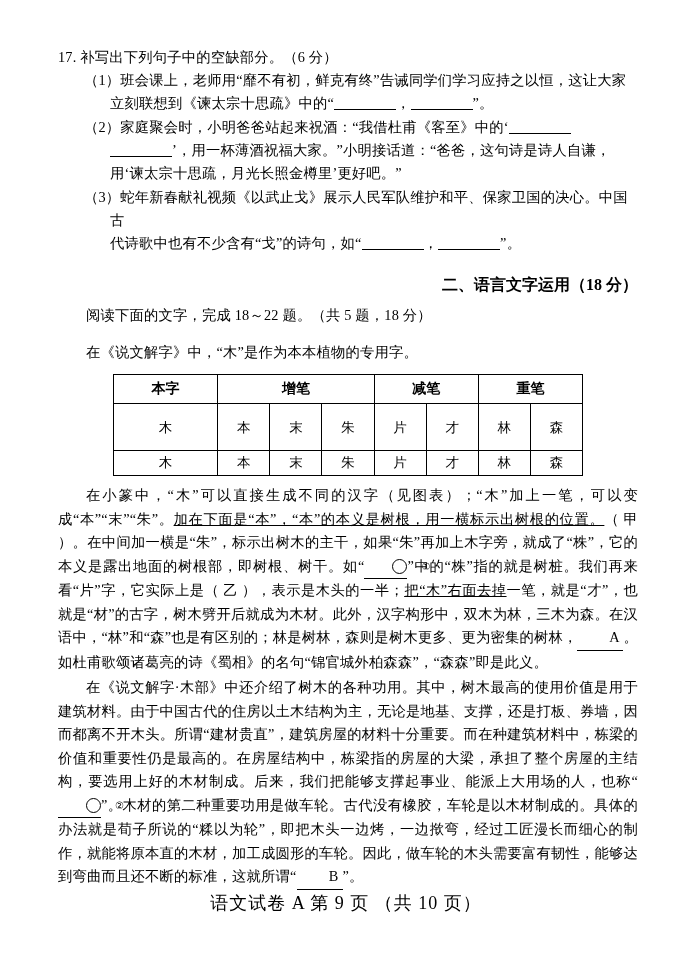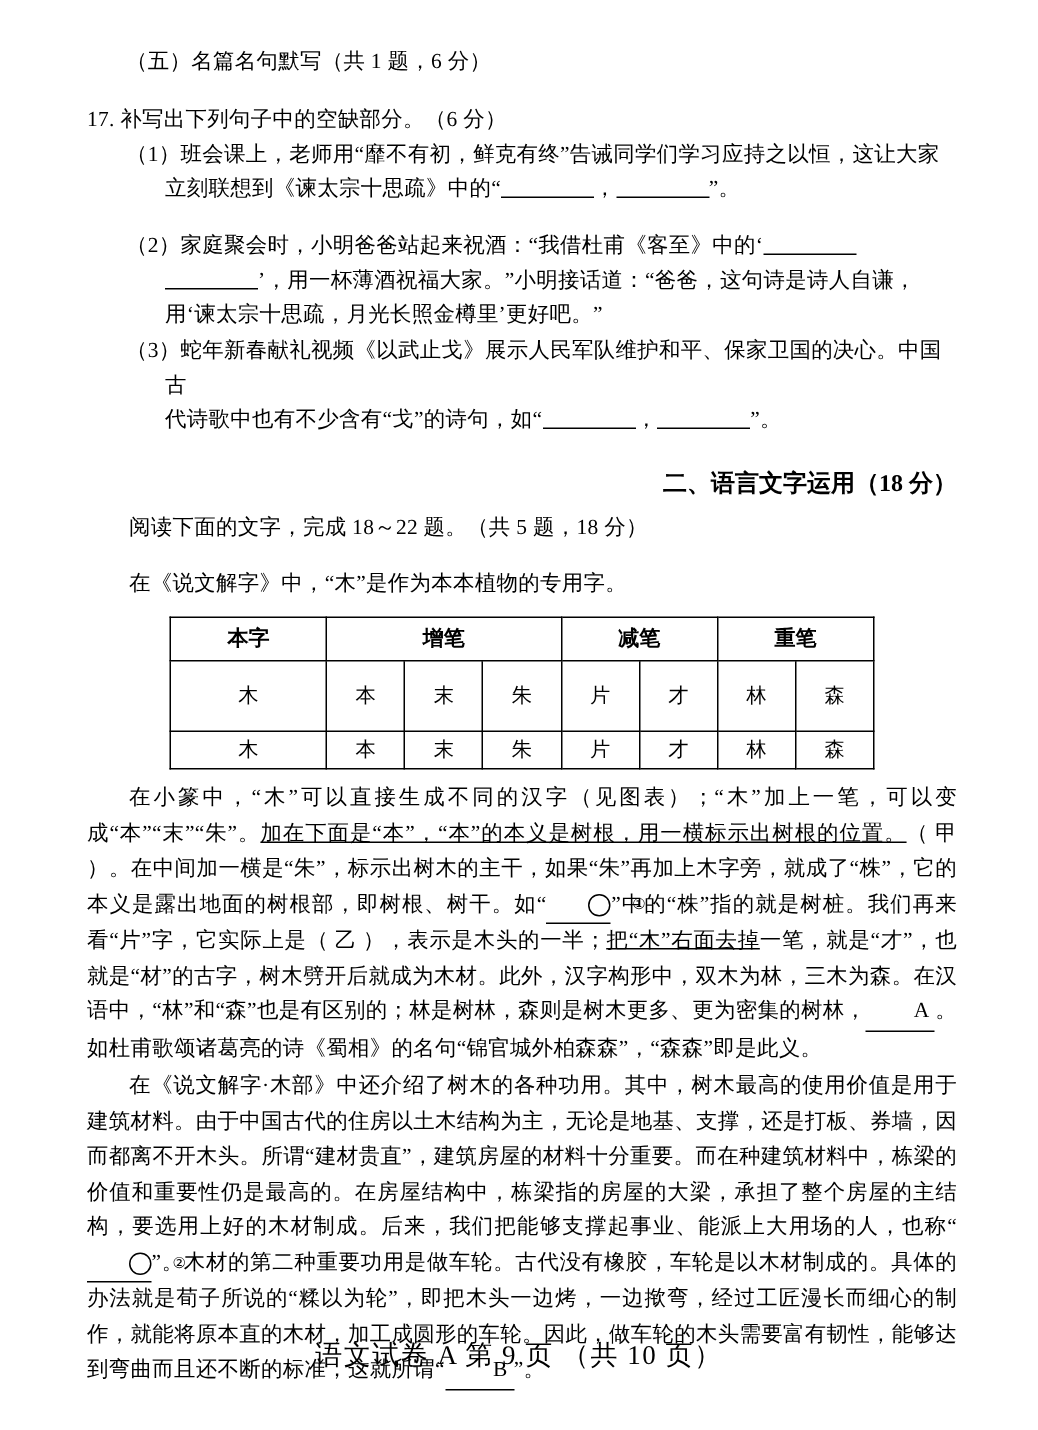--- a/index.html
+++ b/index.html
@@ -101,32 +101,31 @@
     letter-spacing:1px;
   }
   .u{border-bottom:1px solid #000;}
 </style>
 </head>
 <body>
 
 <div class="page">
   <div class="content">
 
-    <p class="q-line sub">（五）名篇名句默写（共 1 题，6 分）</p>
 
     <p class="q-line" style="margin-top:16px;">17.  补写出下列句子中的空缺部分。（6 分）</p>
 
     <p class="q-line hang" style="padding-left:52px;text-indent:-26px;">
       <span>（1）</span><span>班会课上，老师用“靡不有初，鲜克有终”告诫同学们学习应持之以恒，这让大家</span>
     </p>
     <p class="q-line" style="padding-left:52px;">
       <span>立刻联想到《谏太宗十思疏》中的“</span><span class="blank"></span><span>，</span><span class="blank"></span><span>”。</span>
     </p>
 
-    <p class="q-line" style="padding-left:52px;text-indent:-26px;margin-top:15px;">
+    <p class="q-line" style="padding-left:52px;text-indent:-26px;margin-top:1px;">
       <span>（2）</span><span>家庭聚会时，小明爸爸站起来祝酒：“我借杜甫《客至》中的‘</span><span class="blank"></span>
     </p>
     <p class="q-line" style="padding-left:52px;">
       <span class="blank"></span><span>’，用一杯薄酒祝福大家。”小明接话道：“爸爸，这句诗是诗人自谦，</span>
     </p>
     <p class="q-line" style="padding-left:52px;">用‘谏太宗十思疏，月光长照金樽里’更好吧。”</p>
 
     <p class="q-line" style="padding-left:52px;text-indent:-26px;margin-top:1px;">
       <span>（3）</span><span>蛇年新春献礼视频《以武止戈》展示人民军队维护和平、保家卫国的决心。中国古</span>
     </p>

